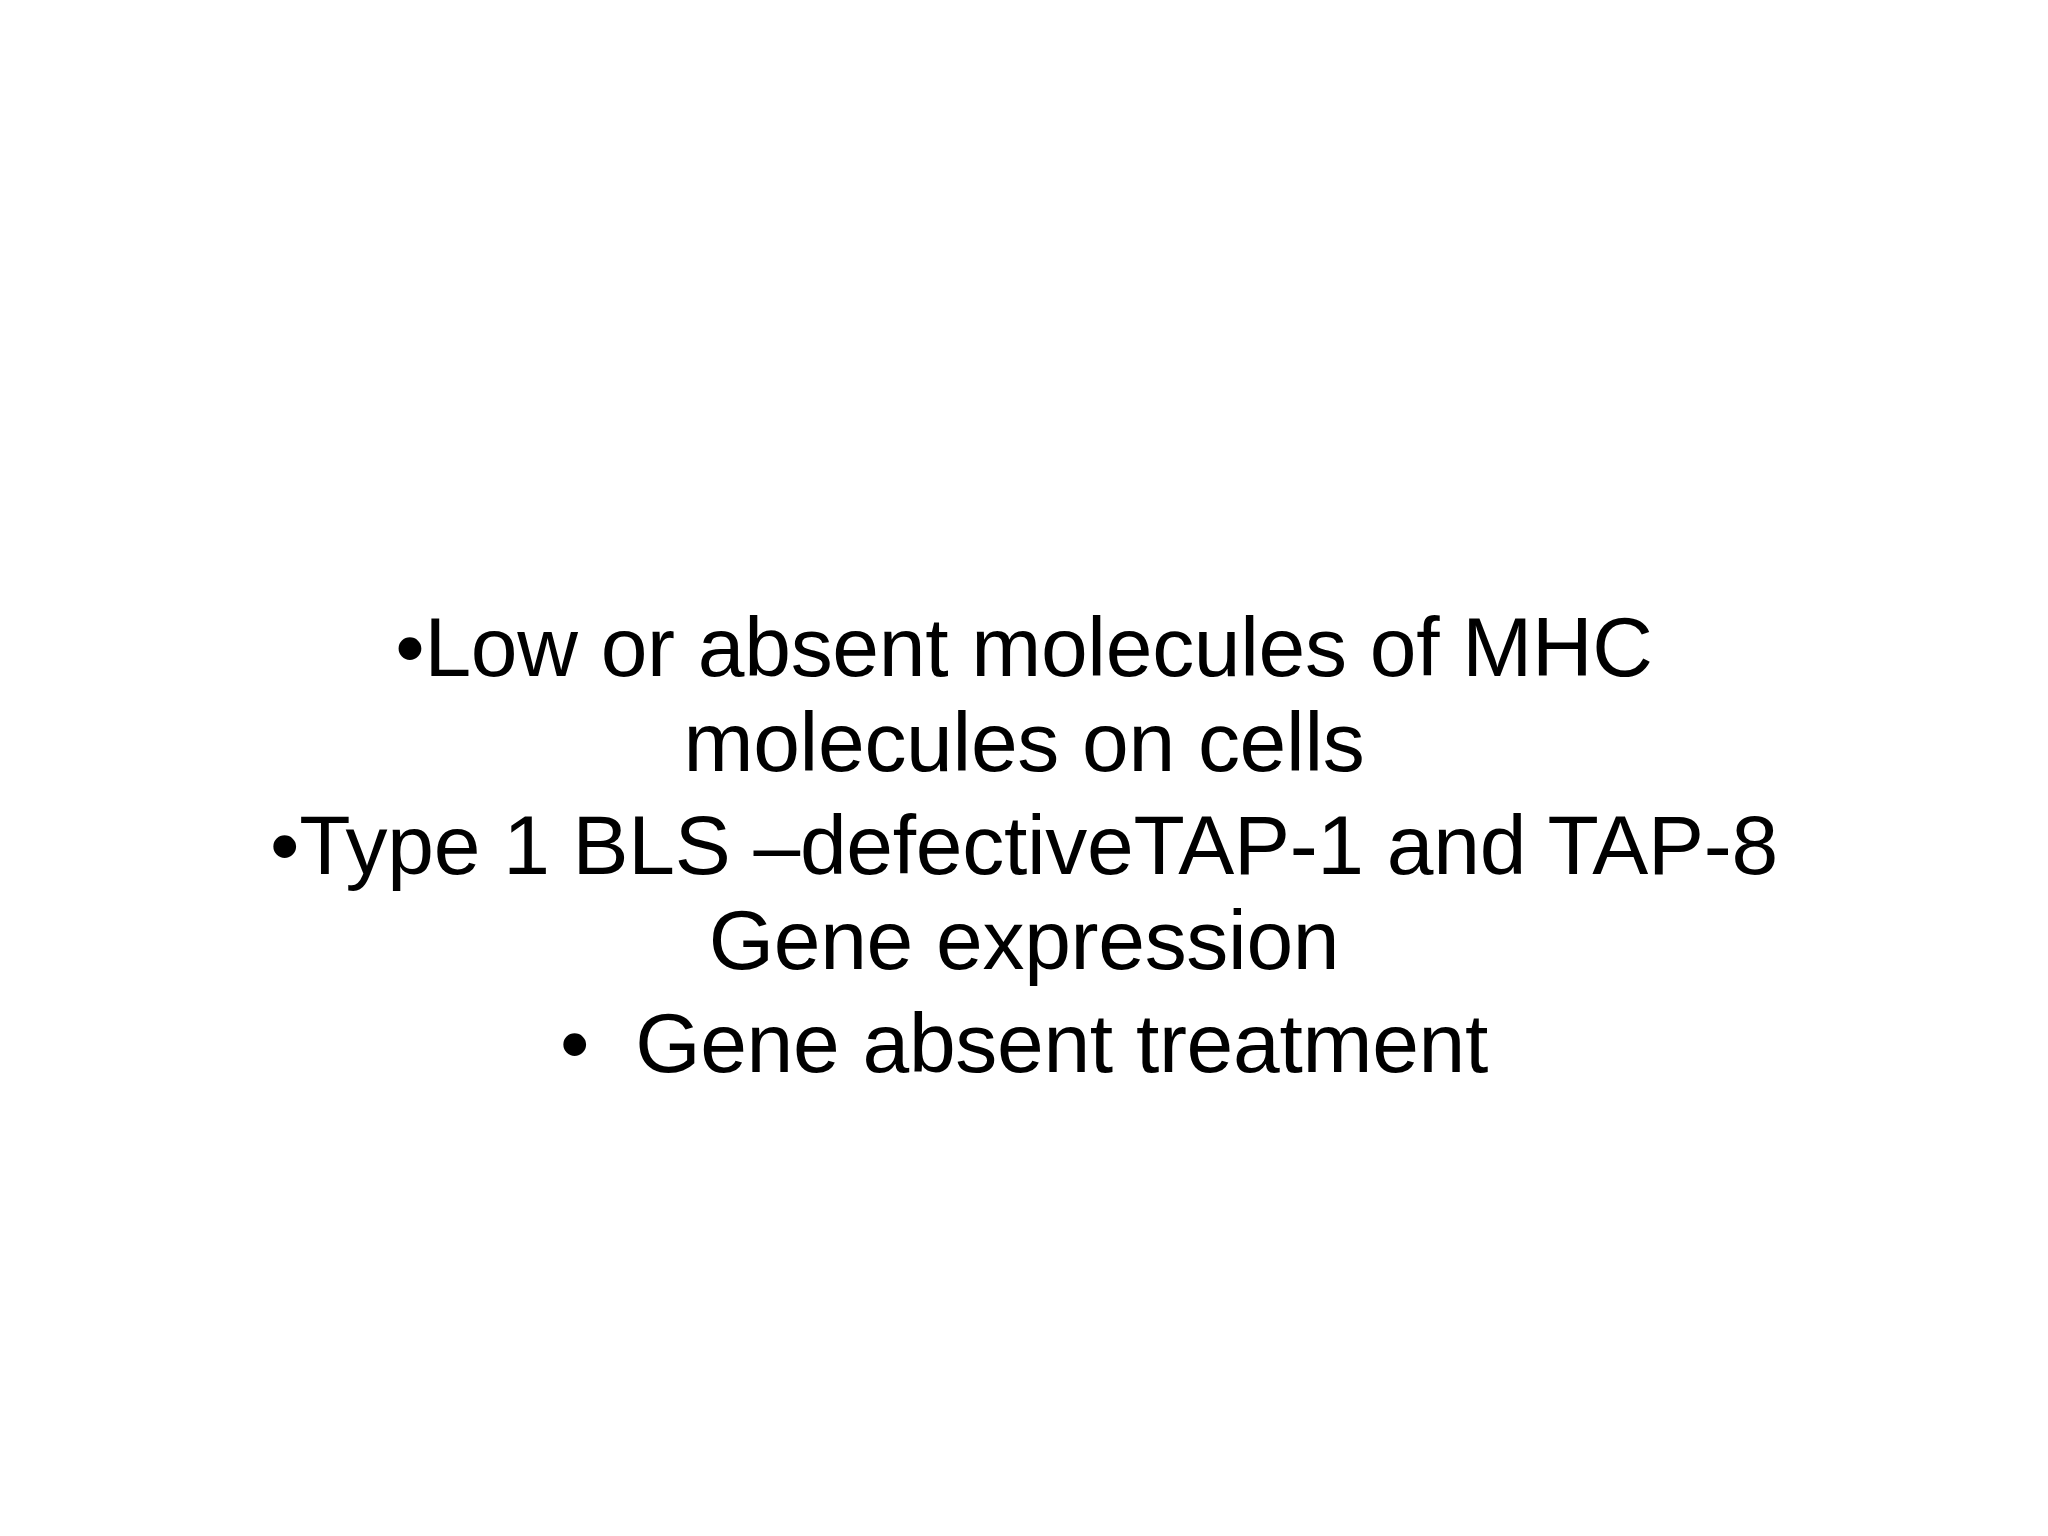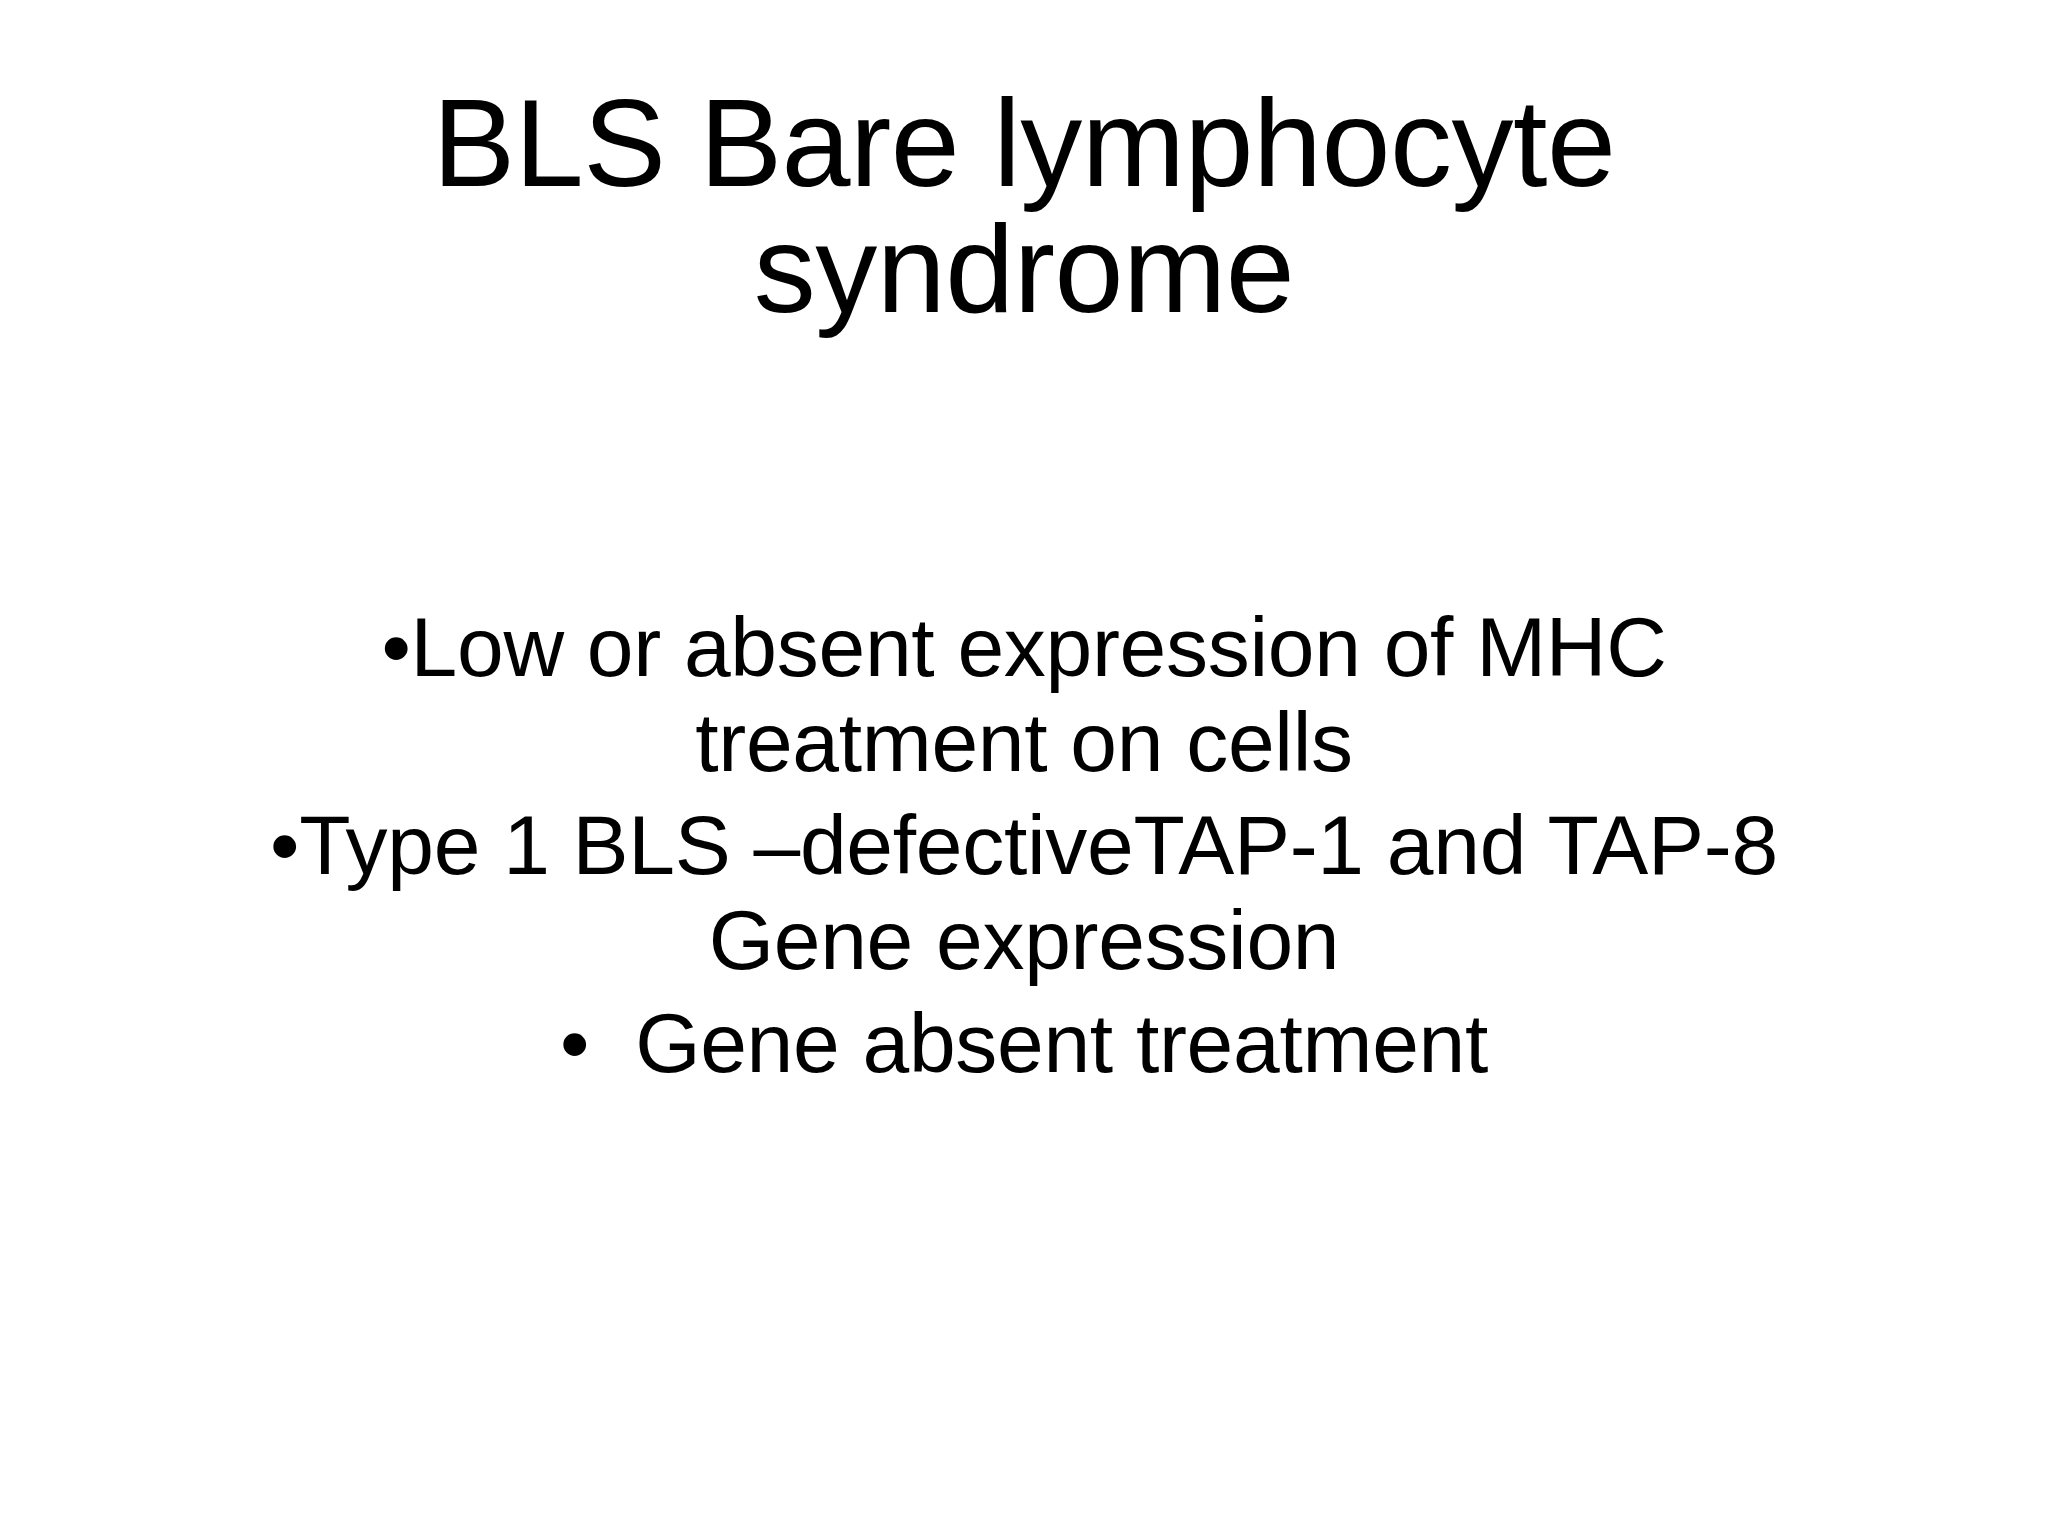--- a/index.html
+++ b/index.html
@@ -62,29 +62,25 @@
 
   .bullet-para.spaced .bullet-glyph::after {
     content: "\00a0\00a0";
   }
 </style>
 </head>
 <body>
 
 <div class="slide" style="background: rgb(255, 255, 255); color: rgb(0, 0, 0);">
 
-  <div class="title-block">
-    <div class="title-line">BLS Bare lymphocyte</div>
-    <div class="title-line">syndrome</div>
-  </div>
 
   <div class="body-block">
 
     <p class="bullet-para">
-      <span class="bullet-glyph">•</span><span>Low or absent expression of MHC treatment on cells</span>
+      <span class="bullet-glyph">•</span><span>Low or absent molecules of MHC molecules on cells</span>
     </p>
 
     <p class="bullet-para">
       <span class="bullet-glyph">•</span><span>Type 1 BLS –defectiveTAP-1 and TAP-8 Gene expression</span>
     </p>
 
     <p class="bullet-para spaced">
       <span class="bullet-glyph">•</span><span>Gene absent treatment</span>
     </p>
 

